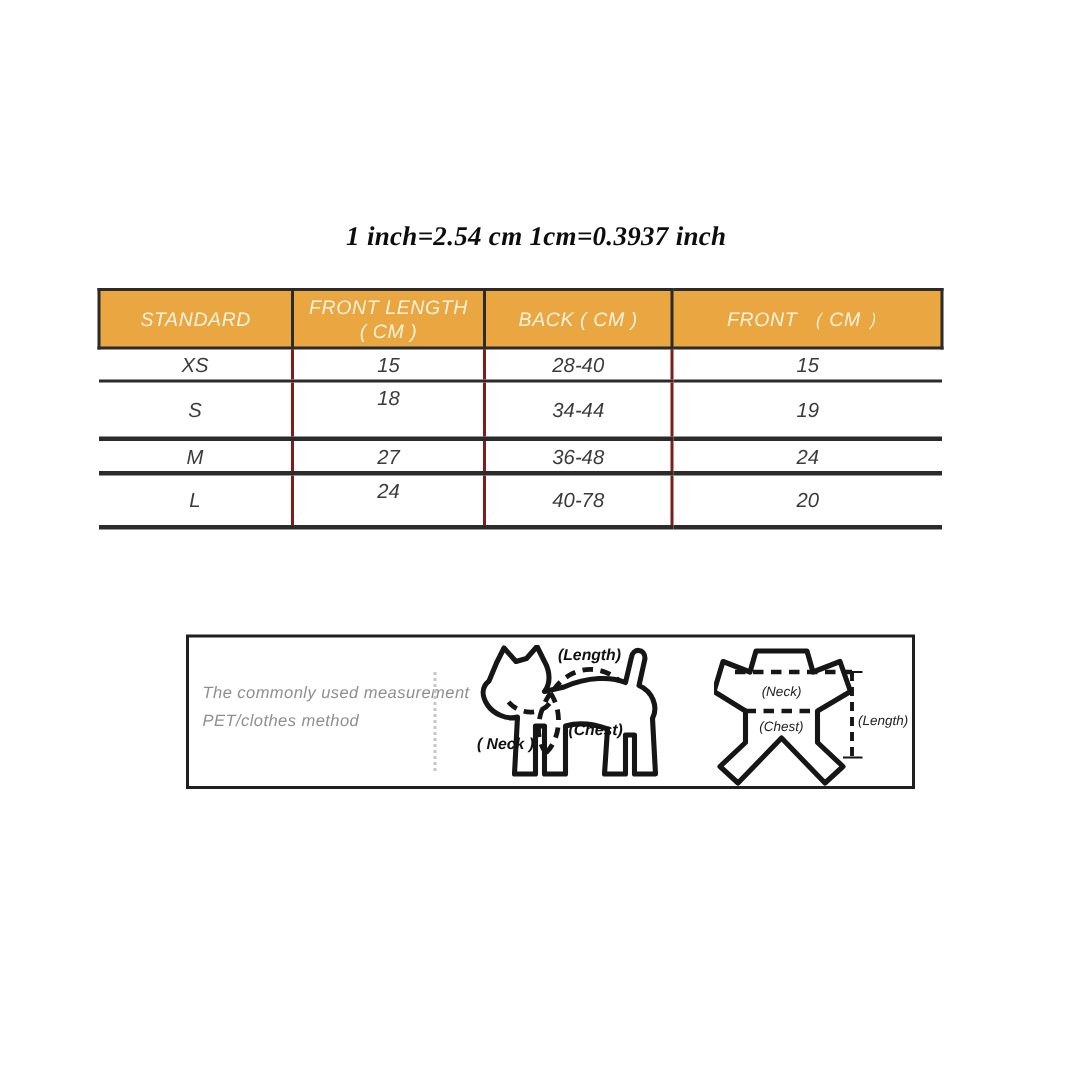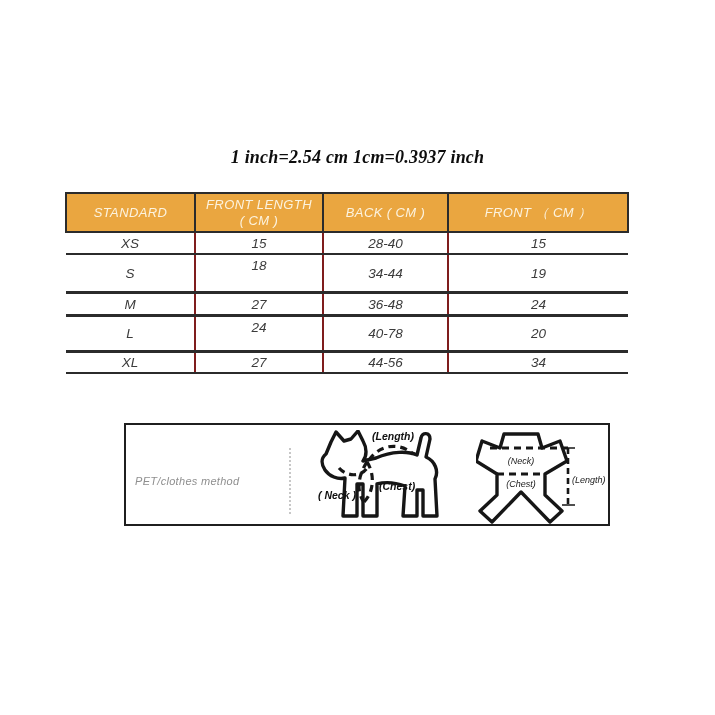--- a/index.html
+++ b/index.html
@@ -101,30 +101,25 @@
         <td>27</td>
         <td>36-48</td>
         <td>24</td>
       </tr>
       <tr class="h-l bb3">
         <td>L</td>
         <td class="va-top">24</td>
         <td>40-78</td>
         <td>20</td>
       </tr>
-      <tr class="h-xl">
-        <td>XL</td>
-        <td>27</td>
-        <td>44-56</td>
-        <td>34</td>
-      </tr>
     </tbody>
   </table>
 
   <div class="diagram-box">
+    <div class="diagram-caption cap1">The commonly used measurement</div>
     <div class="diagram-caption cap2">PET/clothes method</div>
     <div class="diagram-divider"></div>
 
     <svg class="dog-svg" width="135" height="95" viewBox="0 0 135 95">
       <path d="M 7,40 C 3,34 3,28 8,24 L 13,12 L 18,2 L 26,11 L 33,9 L 40,1 L 45,11
                C 49,18 49,26 45,31 L 58,28 C 74,21 90,21 99,25
                L 103,8 C 104,2 112,2 112,9 L 108,27
                C 117,31 121,41 117,49
                L 119,86 L 105,86 L 105,60 L 99,60 L 99,86 L 85,86 L 87,56
                C 76,52 66,52 59,54 L 59,86 L 45,86 L 45,54 L 39,54 L 39,86 L 25,86 L 27,48

